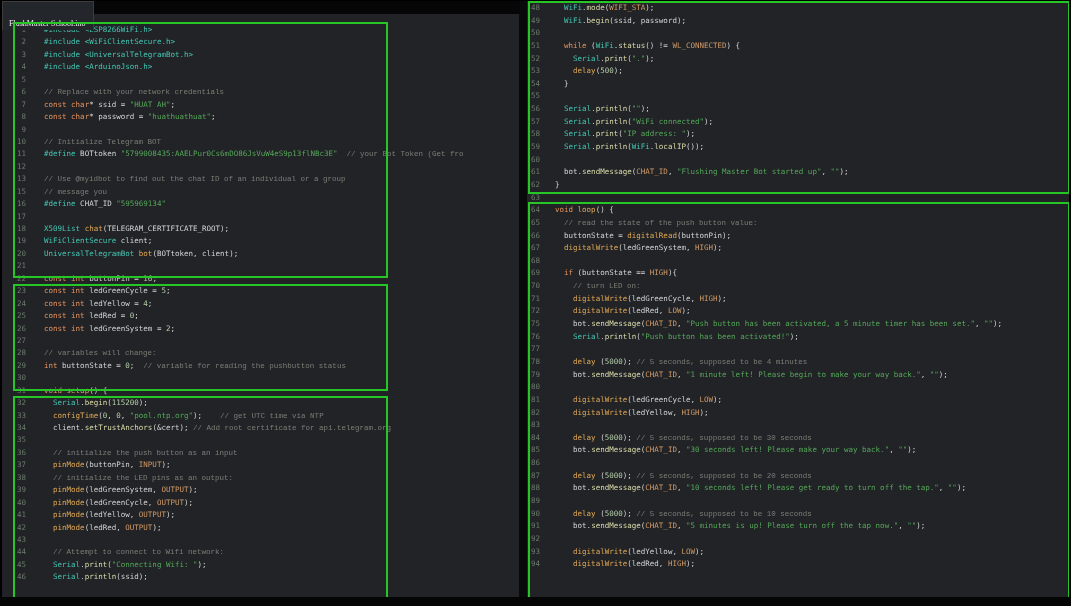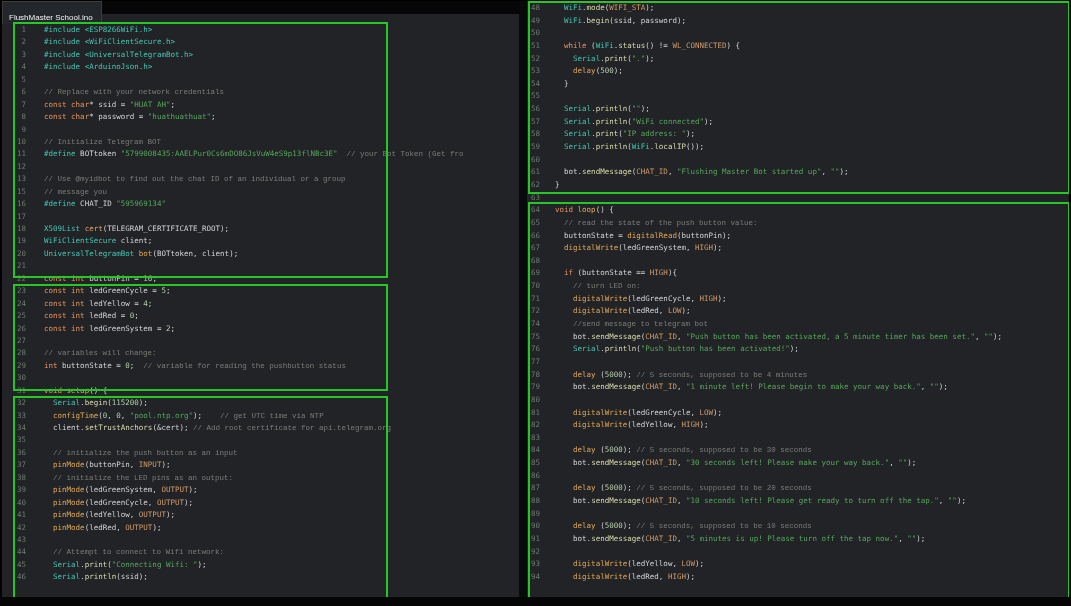--- a/index.html
+++ b/index.html
@@ -4,23 +4,23 @@
 <style>
   html,body{margin:0;padding:0;background:#000;}
   .screen{
     position:relative;width:1071px;height:606px;overflow:hidden;
     background:#212327;
     font-family:"DejaVu Sans Mono", monospace;
   }
   
   .tab-bar{position:absolute;left:0;top:0;width:520px;height:14px;background:#060606;z-index:4;}
   .file-tab{
-    display:inline-block;margin:1px 0 0 2px;padding:11px 8px 1px 6px;
+    display:inline-block;margin:1px 0 0 2px;padding:17px 8px 1px 6px;
     background:#23262b;border:1px solid #3c3c3c;border-bottom:none;
-    color:#f2f2f2;font-family:Liberation Sans, sans-serif;font-size:8px;line-height:10px;
+    color:#f2f2f2;font-family:Liberation Serif, serif;font-size:8px;line-height:10px;
     white-space:nowrap;cursor:default;
   }
   .code-area{position:absolute;z-index:1;}
   #left-code{left:0;top:24px;width:519px;}
   #right-code{left:527px;top:2px;width:544px;}
   .code-line{display:flex;white-space:pre;font-size:7.5px;}
   #left-code .code-line{height:12.45px;line-height:12.45px;}
   #right-code .code-line{height:12.65px;line-height:12.65px;}
   .ln{color:#6b7a6b;text-align:right;}
   #left-code .ln{flex:0 0 26px;margin-right:18px;}
@@ -75,21 +75,21 @@
       <div class="code-line"><span class="ln">7</span><span class="src"><span class="tk-kw">const char</span><span class="tk-pl">* ssid = </span><span class="tk-str">"HUAT AH"</span><span class="tk-pl">;</span></span></div>
       <div class="code-line"><span class="ln">8</span><span class="src"><span class="tk-kw">const char</span><span class="tk-pl">* password = </span><span class="tk-str">"huathuathuat"</span><span class="tk-pl">;</span></span></div>
       <div class="code-line"><span class="ln">9</span><span class="src"></span></div>
       <div class="code-line"><span class="ln">10</span><span class="src"><span class="tk-cmt">// Initialize Telegram BOT</span></span></div>
       <div class="code-line"><span class="ln">11</span><span class="src"><span class="tk-pp">#define</span><span class="tk-pl"> BOTtoken </span><span class="tk-str">"5799008435:AAELPur0Cs6mDO86JsVuW4eS9p13flNBc3E"</span><span class="tk-pl">  </span><span class="tk-cmt">// your Bot Token (Get fro</span></span></div>
       <div class="code-line"><span class="ln">12</span><span class="src"></span></div>
       <div class="code-line"><span class="ln">13</span><span class="src"><span class="tk-cmt">// Use @myidbot to find out the chat ID of an individual or a group</span></span></div>
       <div class="code-line"><span class="ln">15</span><span class="src"><span class="tk-cmt">// message you</span></span></div>
       <div class="code-line"><span class="ln">16</span><span class="src"><span class="tk-pp">#define</span><span class="tk-pl"> CHAT_ID </span><span class="tk-str">"595969134"</span></span></div>
       <div class="code-line"><span class="ln">17</span><span class="src"></span></div>
-      <div class="code-line"><span class="ln">18</span><span class="src"><span class="tk-type">X509List</span><span class="tk-pl"> </span><span class="tk-fn">cert</span><span class="tk-pl">(TELEGRAM_CERTIFICATE_ROOT);</span></span></div>
+      <div class="code-line"><span class="ln">18</span><span class="src"><span class="tk-type">X509List</span><span class="tk-pl"> </span><span class="tk-fn">chat</span><span class="tk-pl">(TELEGRAM_CERTIFICATE_ROOT);</span></span></div>
       <div class="code-line"><span class="ln">19</span><span class="src"><span class="tk-type">WiFiClientSecure</span><span class="tk-pl"> client;</span></span></div>
       <div class="code-line"><span class="ln">20</span><span class="src"><span class="tk-type">UniversalTelegramBot</span><span class="tk-pl"> </span><span class="tk-fn">bot</span><span class="tk-pl">(BOTtoken, client);</span></span></div>
       <div class="code-line"><span class="ln">21</span><span class="src"></span></div>
       <div class="code-line"><span class="ln">22</span><span class="src"><span class="tk-kw">const int</span><span class="tk-pl"> buttonPin = </span><span class="tk-num">16</span><span class="tk-pl">;</span></span></div>
       <div class="code-line"><span class="ln">23</span><span class="src"><span class="tk-kw">const int</span><span class="tk-pl"> ledGreenCycle = </span><span class="tk-num">5</span><span class="tk-pl">;</span></span></div>
       <div class="code-line"><span class="ln">24</span><span class="src"><span class="tk-kw">const int</span><span class="tk-pl"> ledYellow = </span><span class="tk-num">4</span><span class="tk-pl">;</span></span></div>
       <div class="code-line"><span class="ln">25</span><span class="src"><span class="tk-kw">const int</span><span class="tk-pl"> ledRed = </span><span class="tk-num">0</span><span class="tk-pl">;</span></span></div>
       <div class="code-line"><span class="ln">26</span><span class="src"><span class="tk-kw">const int</span><span class="tk-pl"> ledGreenSystem = </span><span class="tk-num">2</span><span class="tk-pl">;</span></span></div>
       <div class="code-line"><span class="ln">27</span><span class="src"></span></div>
       <div class="code-line"><span class="ln">28</span><span class="src"><span class="tk-cmt">// variables will change:</span></span></div>
@@ -131,21 +131,20 @@
       <div class="code-line"><span class="ln">63</span><span class="src"></span></div>
       <div class="code-line"><span class="ln">64</span><span class="src"><span class="tk-kw">void</span><span class="tk-pl"> </span><span class="tk-fn">loop</span><span class="tk-pl">() {</span></span></div>
       <div class="code-line"><span class="ln">65</span><span class="src"><span class="tk-pl">  </span><span class="tk-cmt">// read the state of the push button value:</span></span></div>
       <div class="code-line"><span class="ln">66</span><span class="src"><span class="tk-pl">  buttonState = </span><span class="tk-fn">digitalRead</span><span class="tk-pl">(buttonPin);</span></span></div>
       <div class="code-line"><span class="ln">67</span><span class="src"><span class="tk-pl">  </span><span class="tk-fn">digitalWrite</span><span class="tk-pl">(ledGreenSystem, </span><span class="tk-mac">HIGH</span><span class="tk-pl">);</span></span></div>
       <div class="code-line"><span class="ln">68</span><span class="src"></span></div>
       <div class="code-line"><span class="ln">69</span><span class="src"><span class="tk-pl">  </span><span class="tk-kw">if</span><span class="tk-pl"> (buttonState == </span><span class="tk-mac">HIGH</span><span class="tk-pl">){</span></span></div>
       <div class="code-line"><span class="ln">70</span><span class="src"><span class="tk-pl">    </span><span class="tk-cmt">// turn LED on:</span></span></div>
       <div class="code-line"><span class="ln">71</span><span class="src"><span class="tk-pl">    </span><span class="tk-fn">digitalWrite</span><span class="tk-pl">(ledGreenCycle, </span><span class="tk-mac">HIGH</span><span class="tk-pl">);</span></span></div>
       <div class="code-line"><span class="ln">72</span><span class="src"><span class="tk-pl">    </span><span class="tk-fn">digitalWrite</span><span class="tk-pl">(ledRed, </span><span class="tk-mac">LOW</span><span class="tk-pl">);</span></span></div>
-      <div class="code-line"><span class="ln">74</span><span class="src"><span class="tk-pl">    </span><span class="tk-cmt">//send message to telegram bot</span></span></div>
       <div class="code-line"><span class="ln">75</span><span class="src"><span class="tk-pl">    bot.</span><span class="tk-meth">sendMessage</span><span class="tk-pl">(</span><span class="tk-mac">CHAT_ID</span><span class="tk-pl">, </span><span class="tk-str">"Push button has been activated, a 5 minute timer has been set."</span><span class="tk-pl">, </span><span class="tk-str">""</span><span class="tk-pl">);</span></span></div>
       <div class="code-line"><span class="ln">76</span><span class="src"><span class="tk-pl">    </span><span class="tk-type">Serial</span><span class="tk-pl">.</span><span class="tk-meth">println</span><span class="tk-pl">(</span><span class="tk-str">"Push button has been activated!"</span><span class="tk-pl">);</span></span></div>
       <div class="code-line"><span class="ln">77</span><span class="src"></span></div>
       <div class="code-line"><span class="ln">78</span><span class="src"><span class="tk-pl">    </span><span class="tk-fn">delay</span><span class="tk-pl"> (</span><span class="tk-num">5000</span><span class="tk-pl">); </span><span class="tk-cmt">// 5 seconds, supposed to be 4 minutes</span></span></div>
       <div class="code-line"><span class="ln">79</span><span class="src"><span class="tk-pl">    bot.</span><span class="tk-meth">sendMessage</span><span class="tk-pl">(</span><span class="tk-mac">CHAT_ID</span><span class="tk-pl">, </span><span class="tk-str">"1 minute left! Please begin to make your way back."</span><span class="tk-pl">, </span><span class="tk-str">""</span><span class="tk-pl">);</span></span></div>
       <div class="code-line"><span class="ln">80</span><span class="src"></span></div>
       <div class="code-line"><span class="ln">81</span><span class="src"><span class="tk-pl">    </span><span class="tk-fn">digitalWrite</span><span class="tk-pl">(ledGreenCycle, </span><span class="tk-mac">LOW</span><span class="tk-pl">);</span></span></div>
       <div class="code-line"><span class="ln">82</span><span class="src"><span class="tk-pl">    </span><span class="tk-fn">digitalWrite</span><span class="tk-pl">(ledYellow, </span><span class="tk-mac">HIGH</span><span class="tk-pl">);</span></span></div>
       <div class="code-line"><span class="ln">83</span><span class="src"></span></div>
       <div class="code-line"><span class="ln">84</span><span class="src"><span class="tk-pl">    </span><span class="tk-fn">delay</span><span class="tk-pl"> (</span><span class="tk-num">5000</span><span class="tk-pl">); </span><span class="tk-cmt">// 5 seconds, supposed to be 30 seconds</span></span></div>

